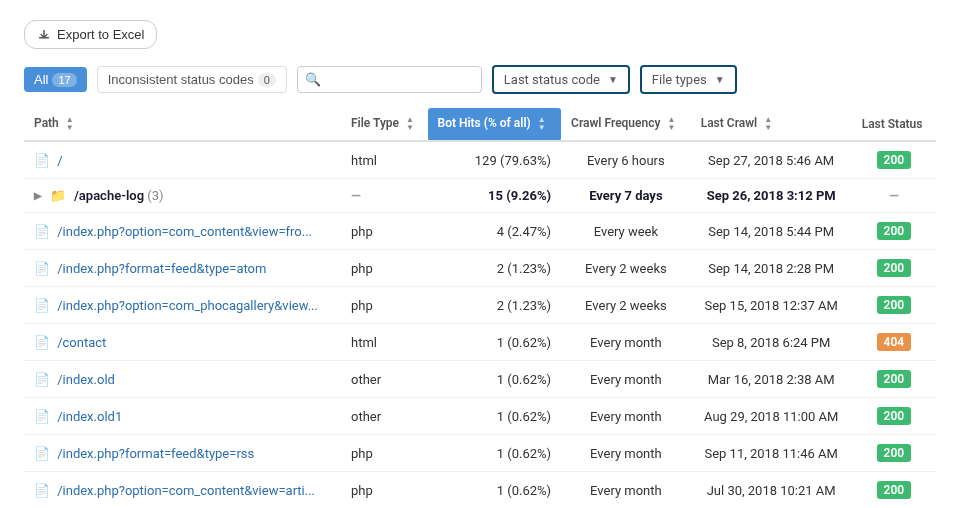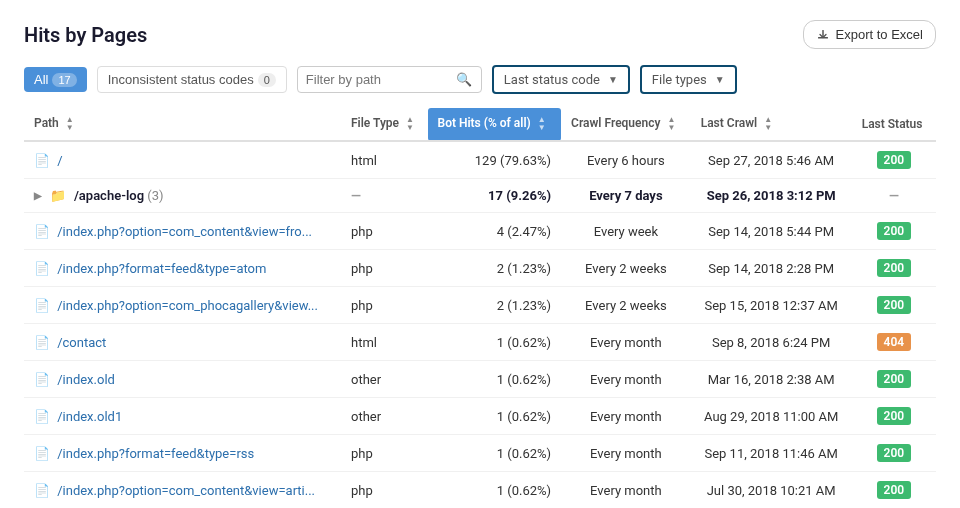--- a/index.html
+++ b/index.html
@@ -196,42 +196,40 @@
     }
     .badge-200 { background: #3dba6f; }
     .badge-404 { background: #e8924a; }
     .dash { color: #999; }
     .hits-bold { font-weight: 700; }
   </style>
 </head>
 <body>
 
 <div class="header-row">
-  <h1 class="page-title">Hits by Pages</h1>
   <button class="export-btn">
     <svg width="14" height="14" viewBox="0 0 14 14" fill="none">
       <rect x="2" y="9" width="10" height="1.5" rx="0.5" fill="#555"></rect>
       <rect x="6.25" y="2" width="1.5" height="6" rx="0.5" fill="#555"></rect>
       <path d="M4 6.5L7 9.5L10 6.5" stroke="#555" stroke-width="1.3" fill="none" stroke-linecap="round" stroke-linejoin="round"></path>
     </svg>
     <span>Export to Excel</span>
   </button>
 </div>
 
 <div class="toolbar">
   <button class="tab-all">
     <span>All</span>
     <span class="tab-count">17</span>
   </button>
   <button class="tab-inconsistent">
     <span>Inconsistent status codes</span>
     <span class="tab-count">0</span>
   </button>
   <div class="search-box">
-    <input type="text" placeholder="Filter by path" style="">
     <span class="search-icon">🔍</span>
   </div>
   <div class="dropdown">
     <span>Last status code</span>
     <span class="dropdown-arrow">▼</span>
   </div>
   <div class="dropdown">
     <span>File types</span>
     <span class="dropdown-arrow">▼</span>
   </div>
@@ -294,21 +292,21 @@
       </tr>
       <tr class="bold-row folder-row">
         <td>
           <div class="path-cell">
             <span class="collapse-arrow">▶</span>
             <span class="folder-icon">📁</span>
             <span class="path-text">/apache-log <span style="color:#888;font-weight:400;">(3)</span></span>
           </div>
         </td>
         <td><span class="dash">—</span></td>
-        <td style="text-align: right;"><span class="hits-bold">17 (9.26%)</span></td>
+        <td style="text-align: right;"><span class="hits-bold">15 (9.26%)</span></td>
         <td style="text-align: center;"><span class="crawl-freq" style="font-weight: 700;">Every 7 days</span></td>
         <td style="text-align: center;"><span style="font-weight: 700;">Sep 26, 2018 3:12 PM</span></td>
         <td style="text-align: center;"><span class="dash">—</span></td>
       </tr>
       <tr>
         <td>
           <div class="path-cell">
             <span class="file-icon">📄</span>
             <span class="path-text">/index.php?option=com_content&amp;view=fro...</span>
           </div>

